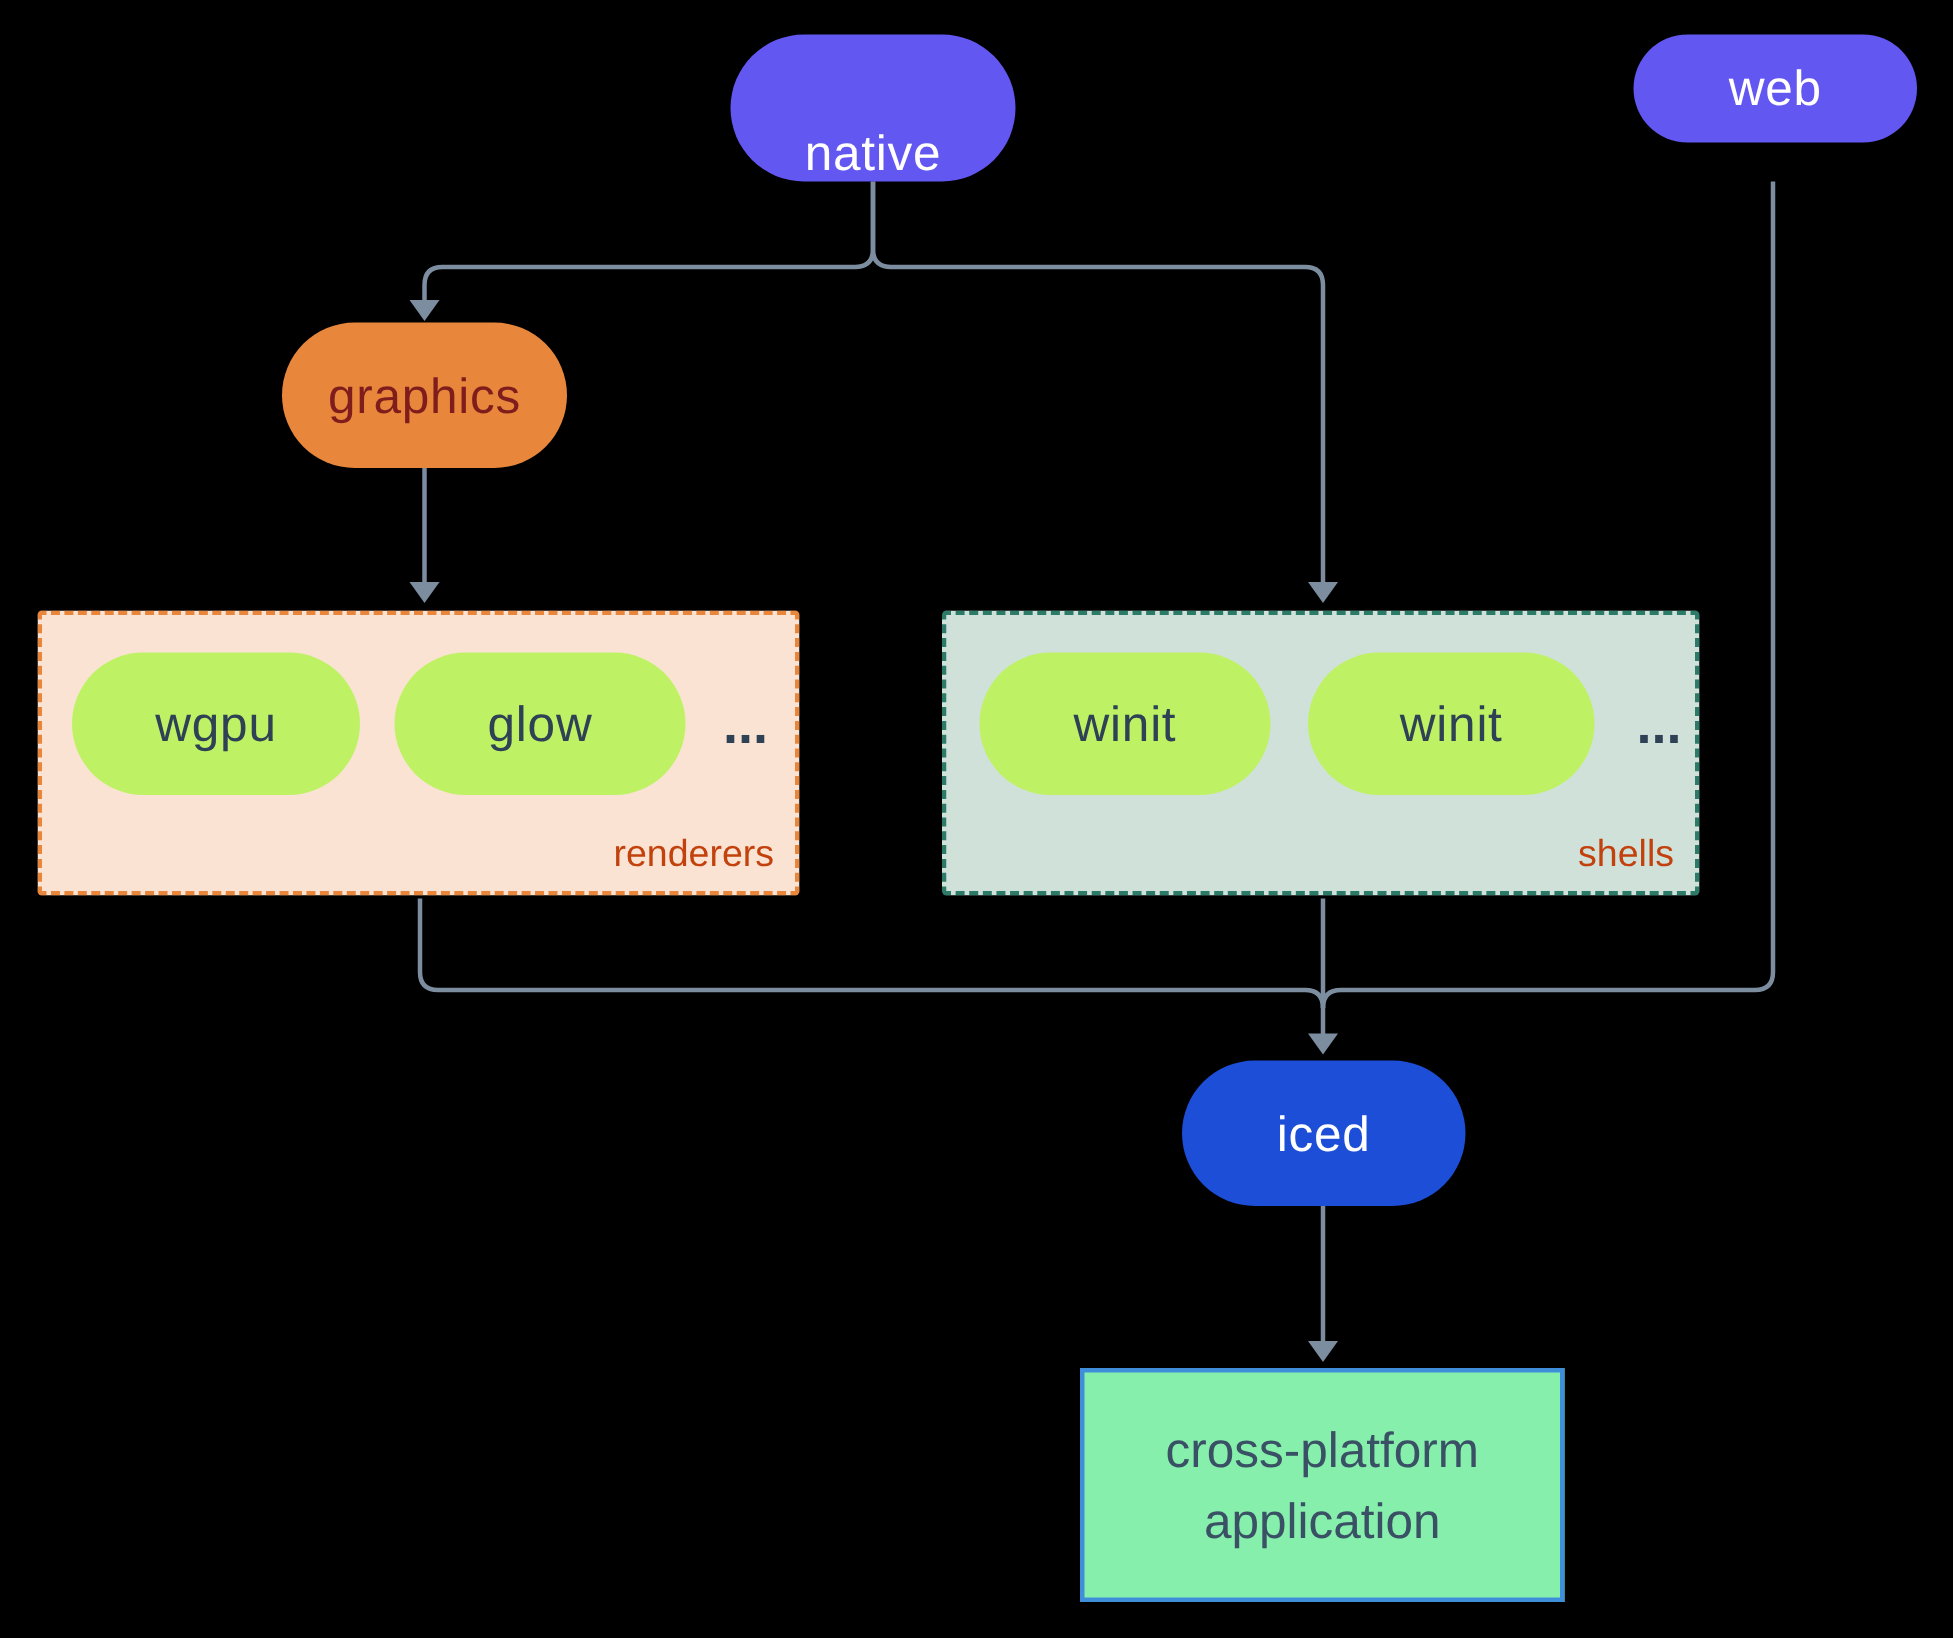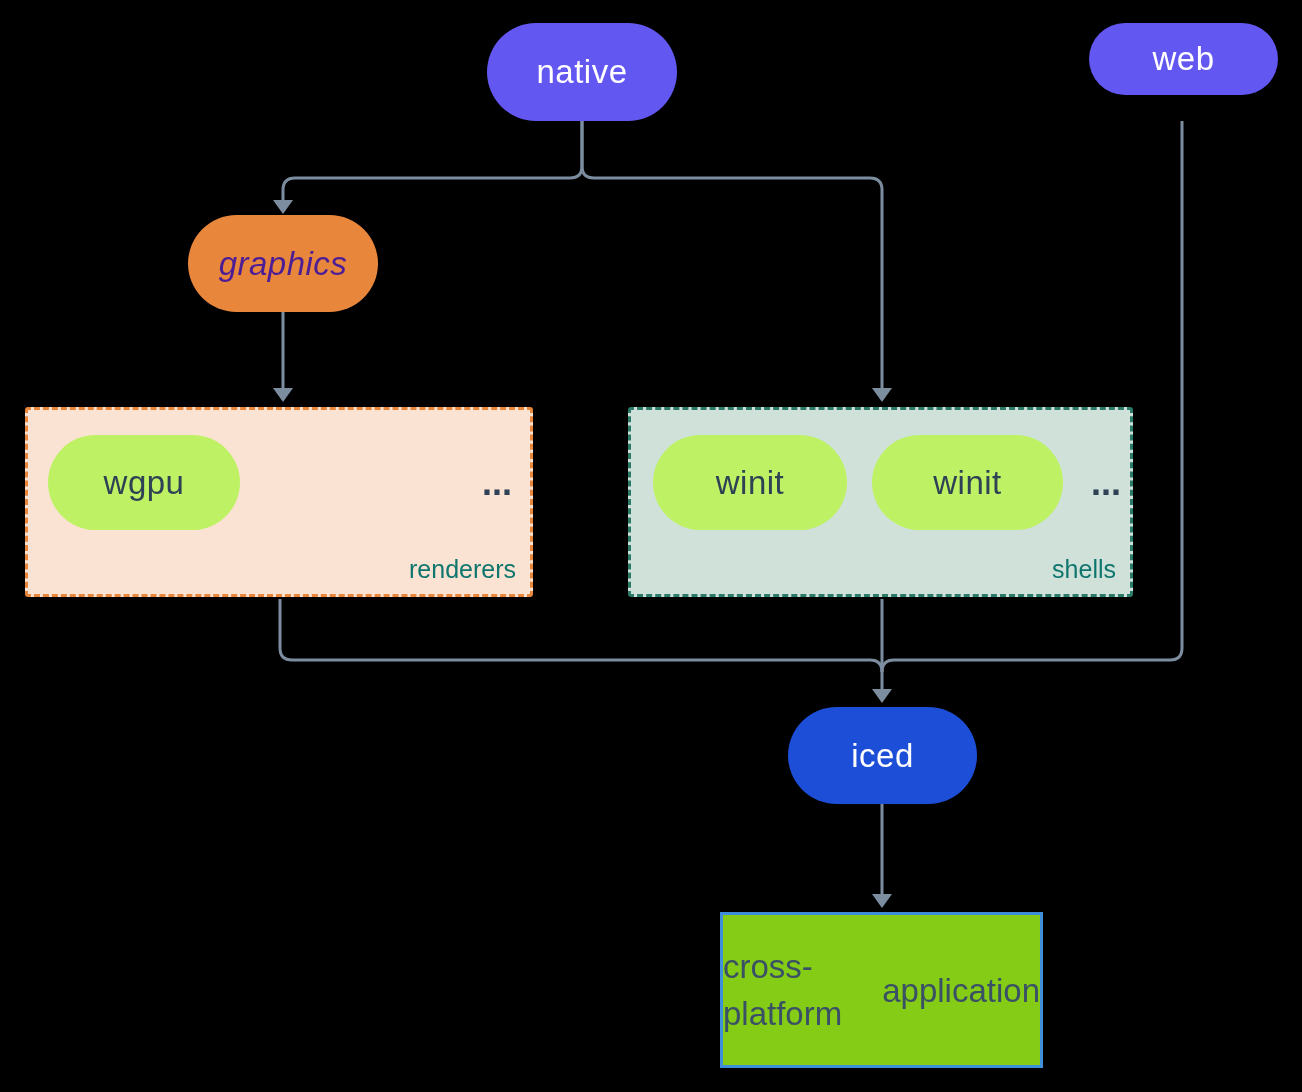--- a/index.html
+++ b/index.html
@@ -15,25 +15,25 @@
     position: absolute;
     display: flex;
     align-items: center;
     justify-content: center;
     border-radius: 49px;
     font-size: 33px;
     font-weight: 500;
     letter-spacing: 0.5px;
   }
   .pill.platform { background: #6357f2; color: #ffffff; }
-  .pill.graphics { background: #e8873c; color: #4c1d95; font-style: italic; }
+  .pill.graphics { background: #e8873c; color: #7f1d1d; }
   .pill.iced     { background: #1d4ed8; color: #ffffff; }
   .pill.white    { background: #bef264; color: #2f4154; }
 
-  #node-native   { left: 487px; top: 23px;  width: 190px; height: 98px; }
+  #node-native   { left: 487px; top: 23px;  width: 190px; height: 98px; align-items: flex-end; }
   #node-web      { left: 1089px; top: 23px; width: 189px; height: 72px; }
   #node-graphics { left: 188px; top: 215px; width: 190px; height: 97px; }
   #node-iced     { left: 788px; top: 707px; width: 189px; height: 97px; }
 
   .groupbox {
     position: absolute;
     width: 508px;
     height: 190px;
     border-radius: 3px;
     box-sizing: border-box;
@@ -46,21 +46,21 @@
   #group-shells {
     left: 628px; top: 407px; width: 505px;
     background: #d0e1da;
     border: 3px dashed #2c7a68;
   }
   .group-label {
     position: absolute;
     right: 14px;
     bottom: 10px;
     font-size: 25px;
-    color: #0f766e;
+    color: #c2410c;
   }
   .inner-pill { top: 25px; height: 95px; border-radius: 48px; }
   #pill-wgpu   { left: 20px;  width: 192px; }
   #pill-glow   { left: 235px; width: 194px; }
   #pill-winit  { left: 22px;  width: 194px; }
   #pill-glutin { left: 241px; width: 191px; }
   .ellipsis {
     position: absolute;
     top: 25px;
     height: 95px;
@@ -71,24 +71,25 @@
     font-weight: 600;
     color: #2f4154;
   }
   #ellipsis-renderers { left: 444px; width: 50px; }
   #ellipsis-shells    { left: 450px; width: 50px; }
 
   #app-box {
     position: absolute;
     left: 720px; top: 912px;
     width: 323px; height: 156px;
-    background: #84cc16;
+    background: #86efac;
     border: 3px solid #3e8ed9;
     box-sizing: border-box;
     display: flex;
+    flex-direction: column;
     align-items: center;
     justify-content: center;
     font-size: 33px;
     line-height: 47px;
     color: #3a5065;
   }
 
   #edges {
     position: absolute;
     left: 0; top: 0;
@@ -136,20 +137,23 @@
     <span>web</span>
   </div>
   <div id="node-graphics" class="pill graphics">
     <span>graphics</span>
   </div>
 
   <div id="group-renderers" class="groupbox">
     <div id="pill-wgpu" class="pill white inner-pill">
       <span>wgpu</span>
     </div>
+    <div id="pill-glow" class="pill white inner-pill">
+      <span>glow</span>
+    </div>
     <div id="ellipsis-renderers" class="ellipsis">...</div>
     <div class="group-label">renderers</div>
   </div>
 
   <div id="group-shells" class="groupbox">
     <div id="pill-winit" class="pill white inner-pill">
       <span>winit</span>
     </div>
     <div id="pill-glutin" class="pill white inner-pill">
       <span>winit</span>

